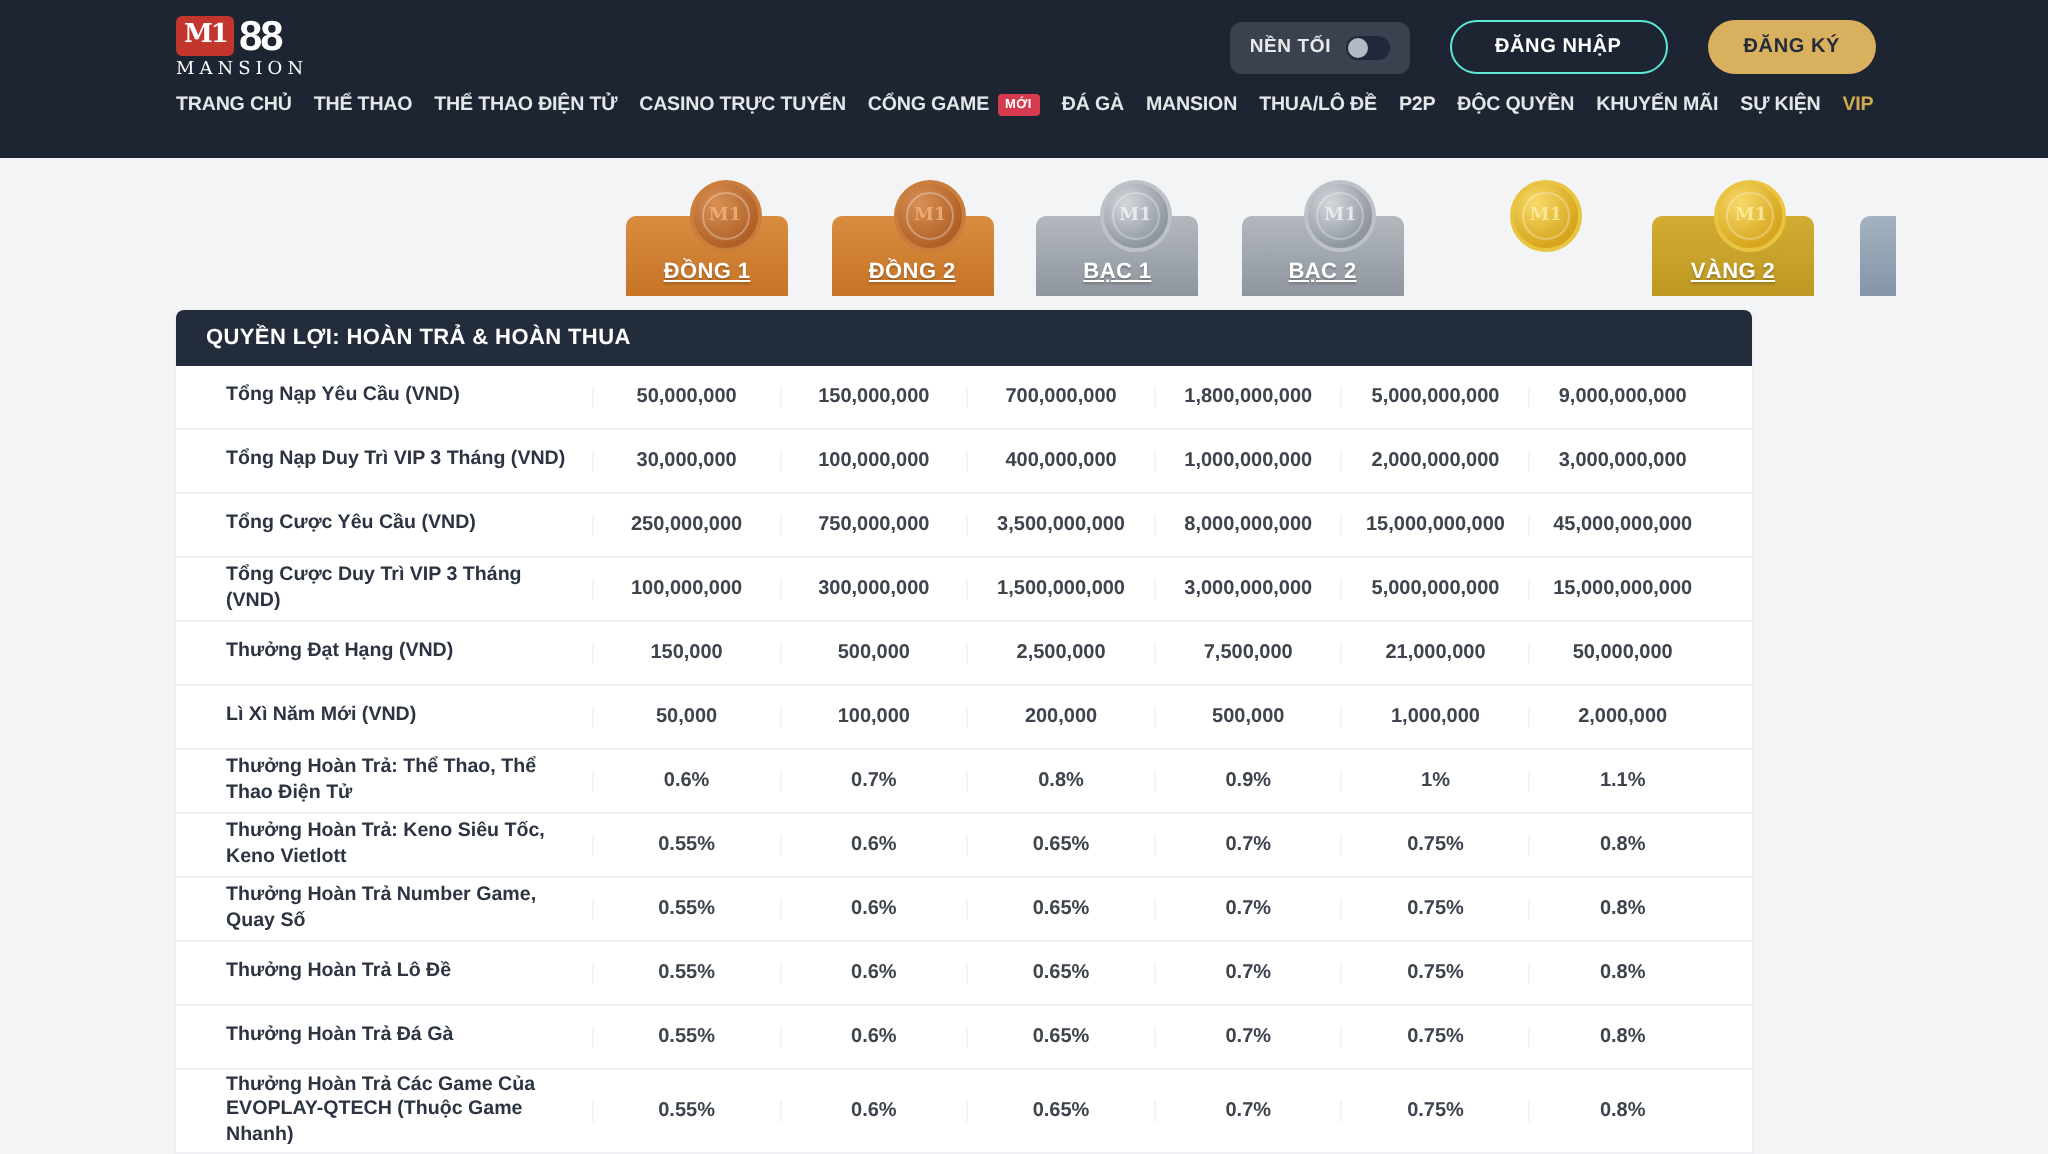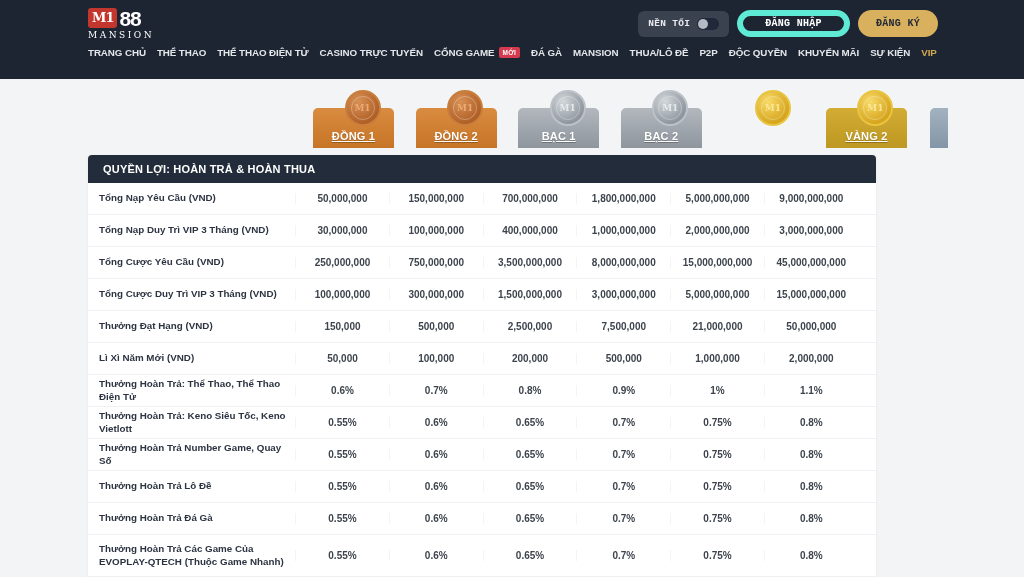--- a/index.html
+++ b/index.html
@@ -25,36 +25,36 @@
   .logo-m1 {
     background:#c2362e; color:#fff; font-weight:700; font-size:13px;
     font-family:"DejaVu Serif","Liberation Serif",serif;
     padding:2px 4px; border-radius:3px; letter-spacing:-1px; line-height:1.2;
   }
   .logo-88 { color:#fff; font-size:21px; font-weight:700; letter-spacing:-1px; line-height:1; }
   .logo-sub {
     color:#fff; font-family:"DejaVu Serif","Liberation Serif",serif;
     font-size:9px; letter-spacing:2.5px; margin-top:1px;
   }
-  .header-actions { margin-left:auto; display:flex; align-items:center; gap:8px;font-family:Liberation Mono, monospace; }
+  .header-actions { margin-left:auto; display:flex; align-items:center; gap:20px; }
   .theme-toggle {
     background:#3a4250; border-radius:6px; height:26px;
     display:flex; align-items:center; gap:7px; padding:0 10px;
     color:#e8eaed; font-size:9.5px; font-weight:700; letter-spacing:.3px; cursor:pointer;
   }
   .toggle-track {
     width:22px; height:12px; border-radius:6px; background:#20293a;
     position:relative; display:inline-block;
   }
   .toggle-knob {
     position:absolute; left:1px; top:1px; width:10px; height:10px;
     border-radius:50%; background:#b3bac3;
   }
   .btn-login {
-    background:transparent; border:6px solid #5eead4; border-radius:14px;
+    background:transparent; border:1px solid #5eead4; border-radius:14px;
     color:#fff; font-size:10px; font-weight:700; height:27px; padding:0 22px;
     letter-spacing:.3px; cursor:pointer; font-family:inherit;
   }
   .btn-register {
     background:#d8b05e; border:none; border-radius:14px;
     color:#232b38; font-size:10px; font-weight:700; height:27px; padding:0 18px;
     letter-spacing:.3px; cursor:pointer; font-family:inherit;
   }
 
   
@@ -119,21 +119,21 @@
     display:flex; align-items:center; padding-left:15px;
     color:#fff; font-size:11px; font-weight:700; letter-spacing:.2px;
   }
   .table-body { background:#fff; }
   .t-row {
     display:flex; align-items:center; height:32px;
     border-bottom:1px solid #eef0f3; background:#fff;
   }
   .t-row.tall { height:42px; }
   .t-label {
-    width:225px; padding-left:11px; padding-right:6px;
+    width:225px; padding-left:25px; padding-right:6px;
     font-size:9.8px; font-weight:700; color:#2c3442; line-height:1.25;
   }
   .t-cell {
     width:102.5px; text-align:center;
     font-size:10px; font-weight:700; color:#3d444d;
     border-left:1px solid #f3f4f6;
   }
   .t-cell.spacer { width:20px; }
 </style>
 </head>

